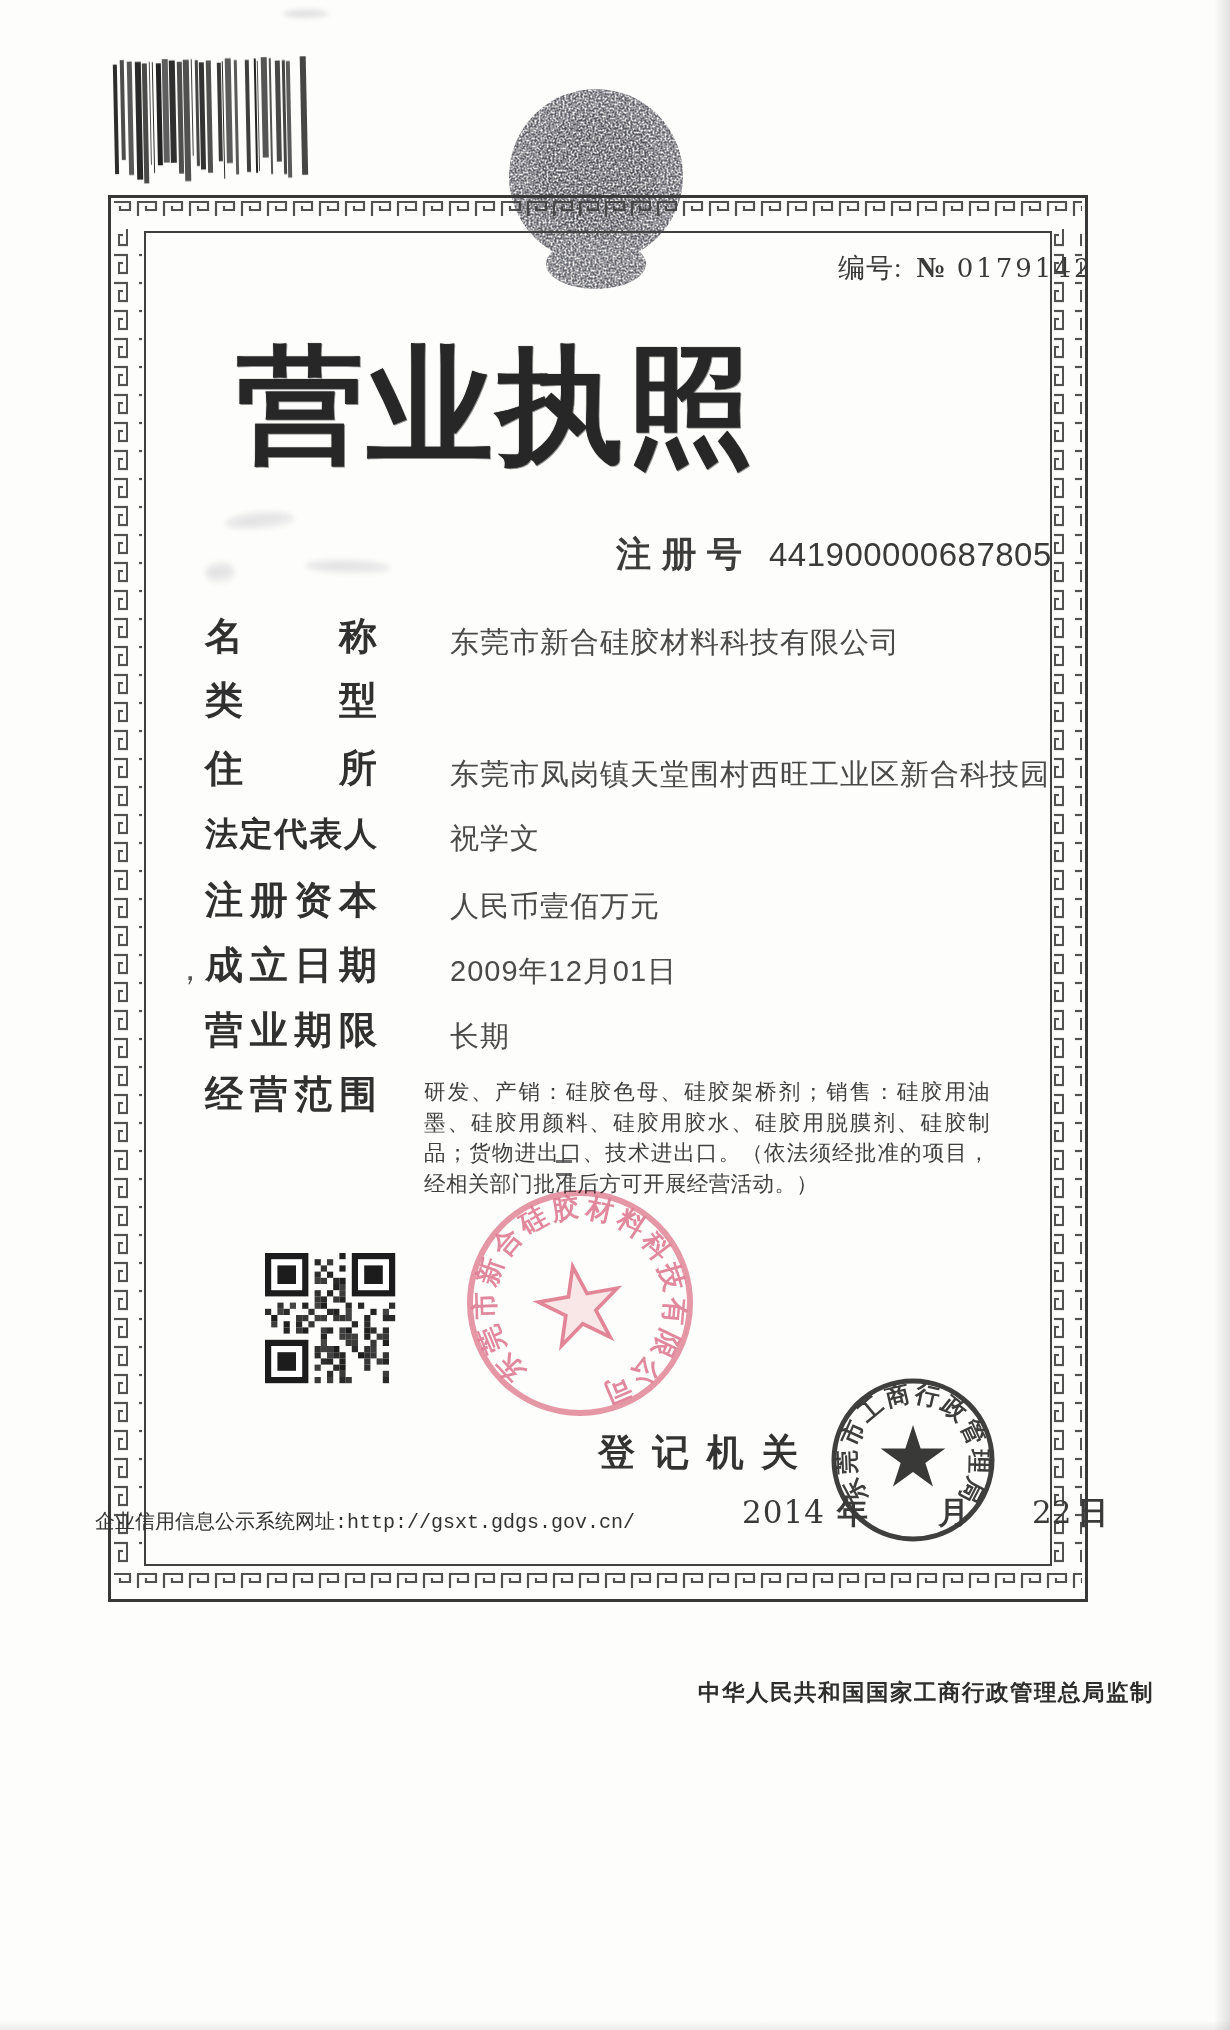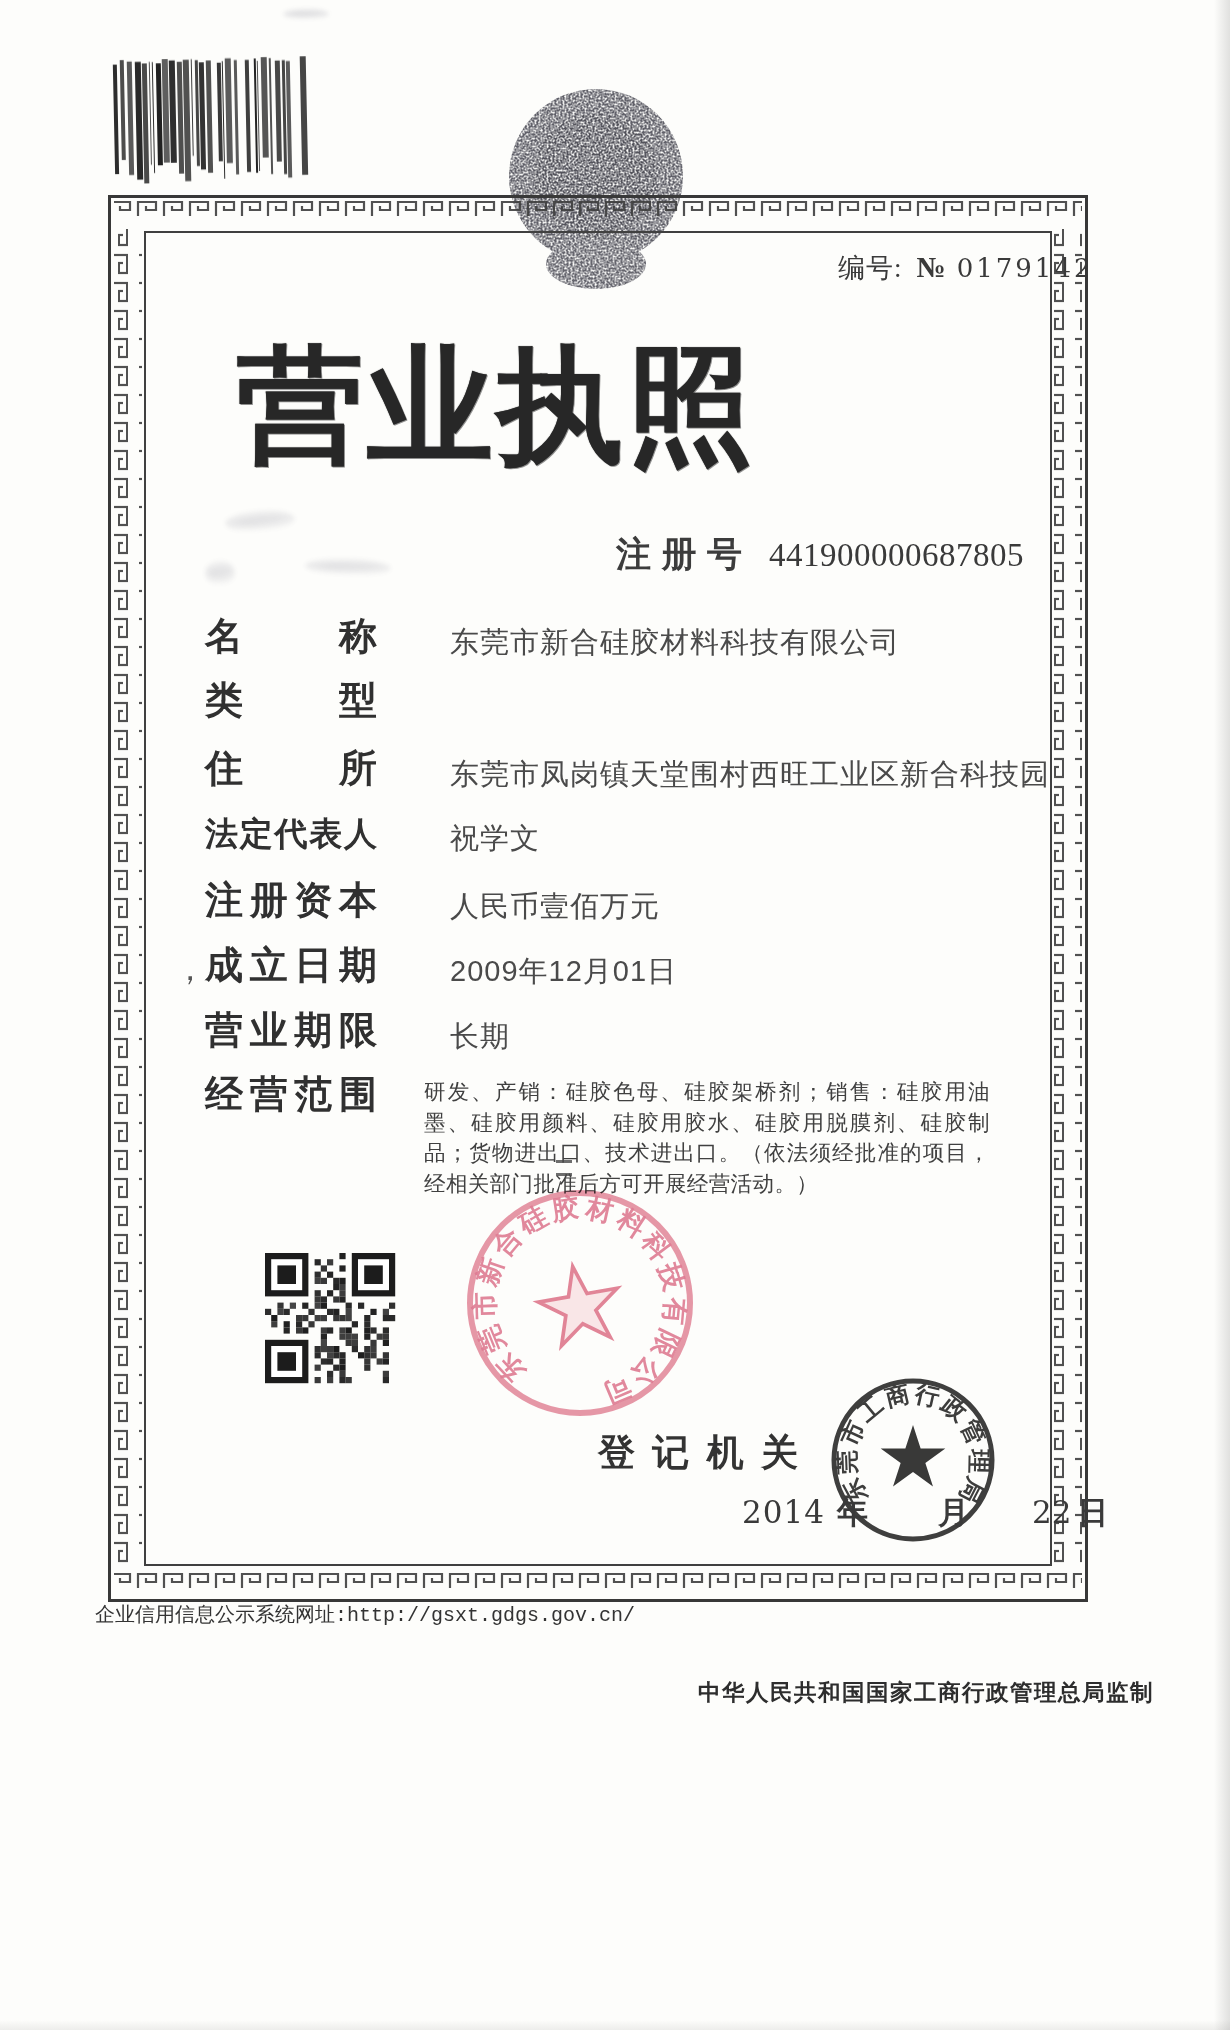--- a/index.html
+++ b/index.html
@@ -33,21 +33,21 @@
   .frame{left:108px;top:195px;}
   
   .title{left:237px;top:340px;width:516px;display:flex;justify-content:space-between;
          font-size:126px;font-weight:900;color:#272727;line-height:1.05;
          text-shadow:0 0 1px #333,1px 1px 0 rgba(70,70,70,.55);}
   
   .regline{left:616px;top:531px;display:flex;align-items:baseline;white-space:nowrap;}
   .regline .reglabel{display:flex;justify-content:space-between;width:126px;
          font-size:35px;font-weight:600;color:#3c3c3c;font-family:"Liberation Serif",serif;}
   .regline .regno{margin-left:27px;font-size:33px;letter-spacing:.5px;color:#3a3a3a;
-         font-family:Liberation Serif, serif;}
+         font-family:Liberation Sans, sans-serif;}
   
   .row{position:absolute;left:205px;display:flex;align-items:flex-start;}
   .flabel{display:flex;justify-content:space-between;width:172px;
           font-size:38px;font-weight:700;color:#303030;flex:none;line-height:1.1;}
   .flabel.l5{font-size:33px;padding-top:4px;}
   .fvalue{margin-left:73px;margin-top:7px;font-size:29px;color:#4a4a4a;letter-spacing:1px;white-space:nowrap;}
   .r1{top:616px}.r2{top:680px}.r3{top:748px}.r4{top:812px}
   .r5{top:880px}.r6{top:945px}.r7{top:1010px}.r8{top:1074px}
   .fvalue.scope{white-space:normal;width:566px;margin-left:47px;margin-top:3px;
         font-size:21.5px;line-height:1.42;letter-spacing:.4px;color:#404040;text-align:justify;}
@@ -63,21 +63,21 @@
   
   .registry{left:598px;top:1428px;width:200px;display:flex;justify-content:space-between;
      font-size:37px;font-weight:600;color:#333;}
   .dateline{left:742px;top:1492px;font-size:31px;color:#3a3a3a;display:flex;align-items:baseline;white-space:nowrap;text-align:center;}
   .dateline .dt-year{font-family:"DejaVu Serif",serif;letter-spacing:1px;}
   .dateline .dt-yu{margin-left:12px;font-weight:600;}
   .dateline .dt-mu{margin-left:70px;font-weight:600;}
   .dateline .dt-day{margin-left:63px;font-family:"DejaVu Serif",serif;}
   .dateline .dt-du{margin-left:6px;font-weight:600;}
   
-  .footer-left{left:95px;top:1601px;font-size:20px;color:#333;
+  .footer-left{left:95px;top:1508px;font-size:20px;color:#333;
      font-family:"Liberation Mono",monospace;letter-spacing:0px;}
   .footer-right{left:698px;top:1677px;font-size:22.5px;color:#2d2d2d;letter-spacing:1.5px;font-weight:600;}
   
   .smudge{background:radial-gradient(ellipse at 30% 50%,rgba(90,90,110,.5),rgba(90,90,110,0) 70%),
               radial-gradient(ellipse at 75% 40%,rgba(90,90,110,.4),rgba(90,90,110,0) 70%);
           filter:blur(2px);opacity:.30;border-radius:50%;}
   .sm1{left:225px;top:510px;width:70px;height:22px;transform:rotate(-4deg);}
   .sm2{left:305px;top:558px;width:86px;height:18px;transform:rotate(2deg);}
   .sm3{left:283px;top:8px;width:46px;height:12px;opacity:.35;}
   .sm4{left:205px;top:560px;width:30px;height:26px;}

